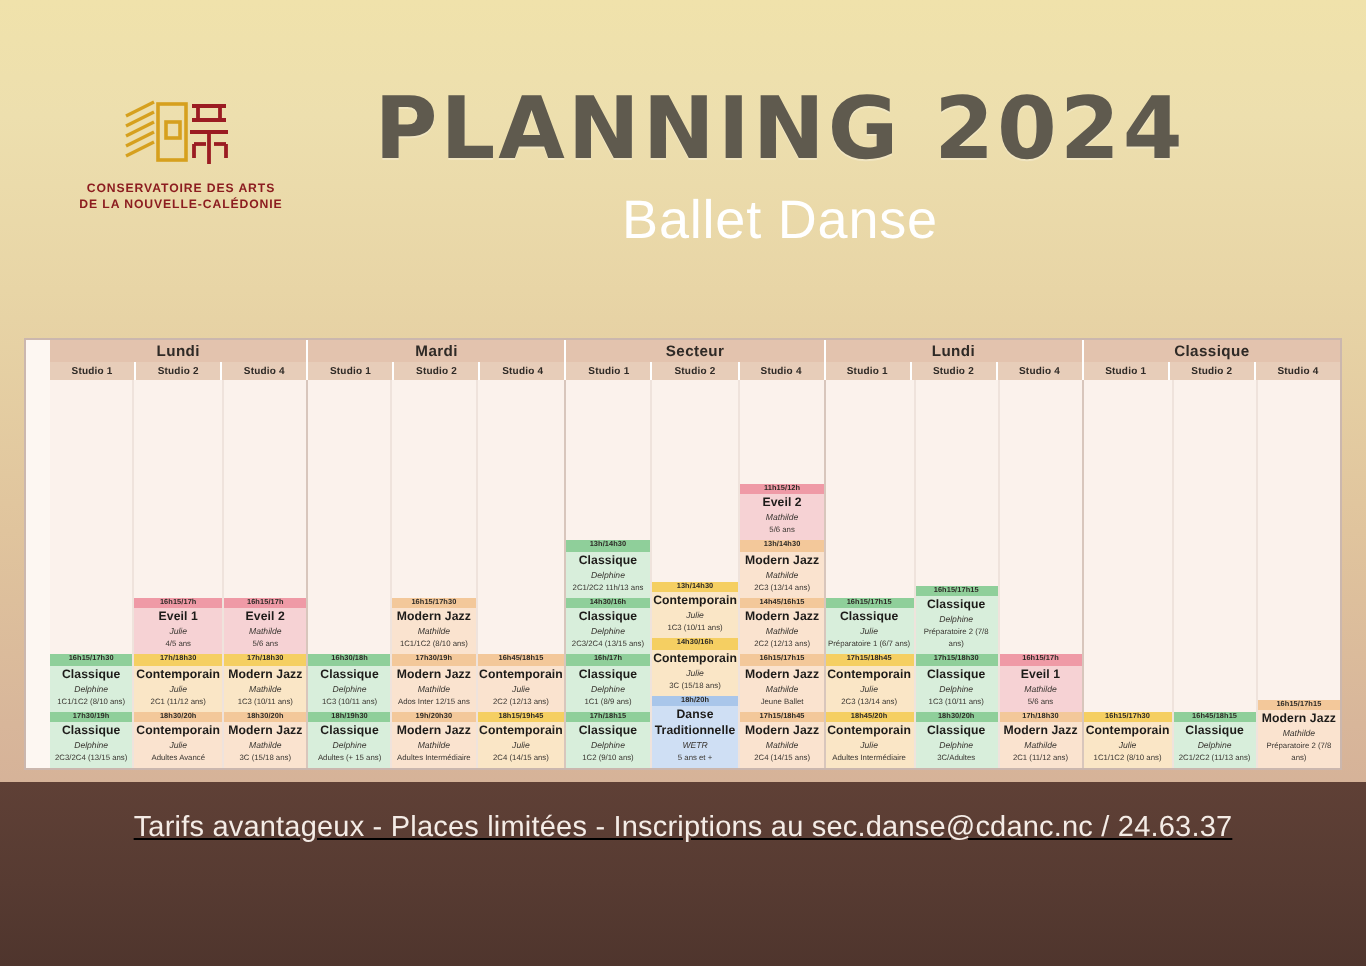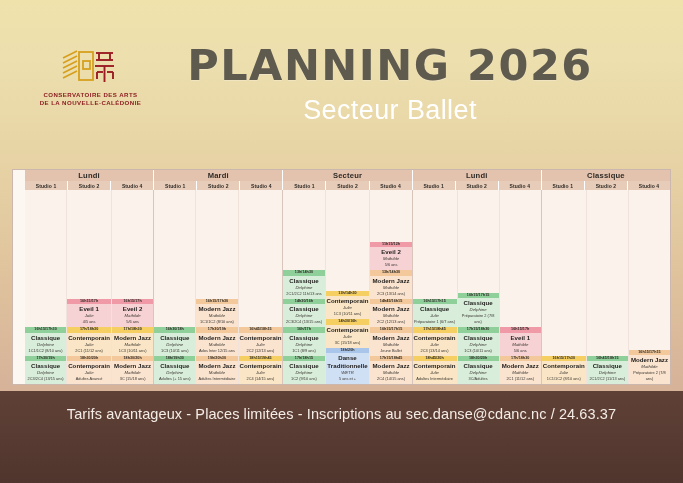--- a/index.html
+++ b/index.html
@@ -105,21 +105,21 @@
   .t-orange .c-body{background:#fae3cf;}
   .t-pink   .c-time{background:#ef9aa6;}
   .t-pink   .c-body{background:#f6d2d4;}
   .t-blue   .c-time{background:#a9c6ea;}
   .t-blue   .c-body{background:#cfdff4;}
 
   
   .footer{
     position:absolute;left:0;bottom:0;width:683px;height:92px;
     background:linear-gradient(180deg,#5f4036 0%,#573b32 55%,#4f352d 100%);
-    display:flex;align-items:flex-start;justify-content:center;
+    display:flex;align-items:flex-start;justify-content:center;text-decoration:underline;
   }
   .footer-text{
     margin-top:15px;color:#f4ece6;font-size:14.5px;letter-spacing:.1px;
     white-space:nowrap;
   }
 </style>
 </head>
 <body>
 
 <div id="page">
@@ -152,22 +152,22 @@
             <path d="M52 24 V31"></path>
         </g>
       </svg>
       <div class="logo-text">
         <div>CONSERVATOIRE DES ARTS</div>
         <div>DE LA NOUVELLE-CALÉDONIE</div>
       </div>
     </div>
 
     <div class="title-block">
-      <div class="main-title">PLANNING 2026</div>
-      <div class="sub-title">Secteur Ballet</div>
+      <div class="main-title">PLANNING 2024</div>
+      <div class="sub-title">Ballet Danse</div>
     </div>
   </div>
 
   <div class="sheet">
     <div class="day-header-row" id="day-header-row">
         <div class="day-header">Lundi</div>
         <div class="day-header">Mardi</div>
         <div class="day-header">Secteur</div>
         <div class="day-header">Lundi</div>
         <div class="day-header">Classique</div>

